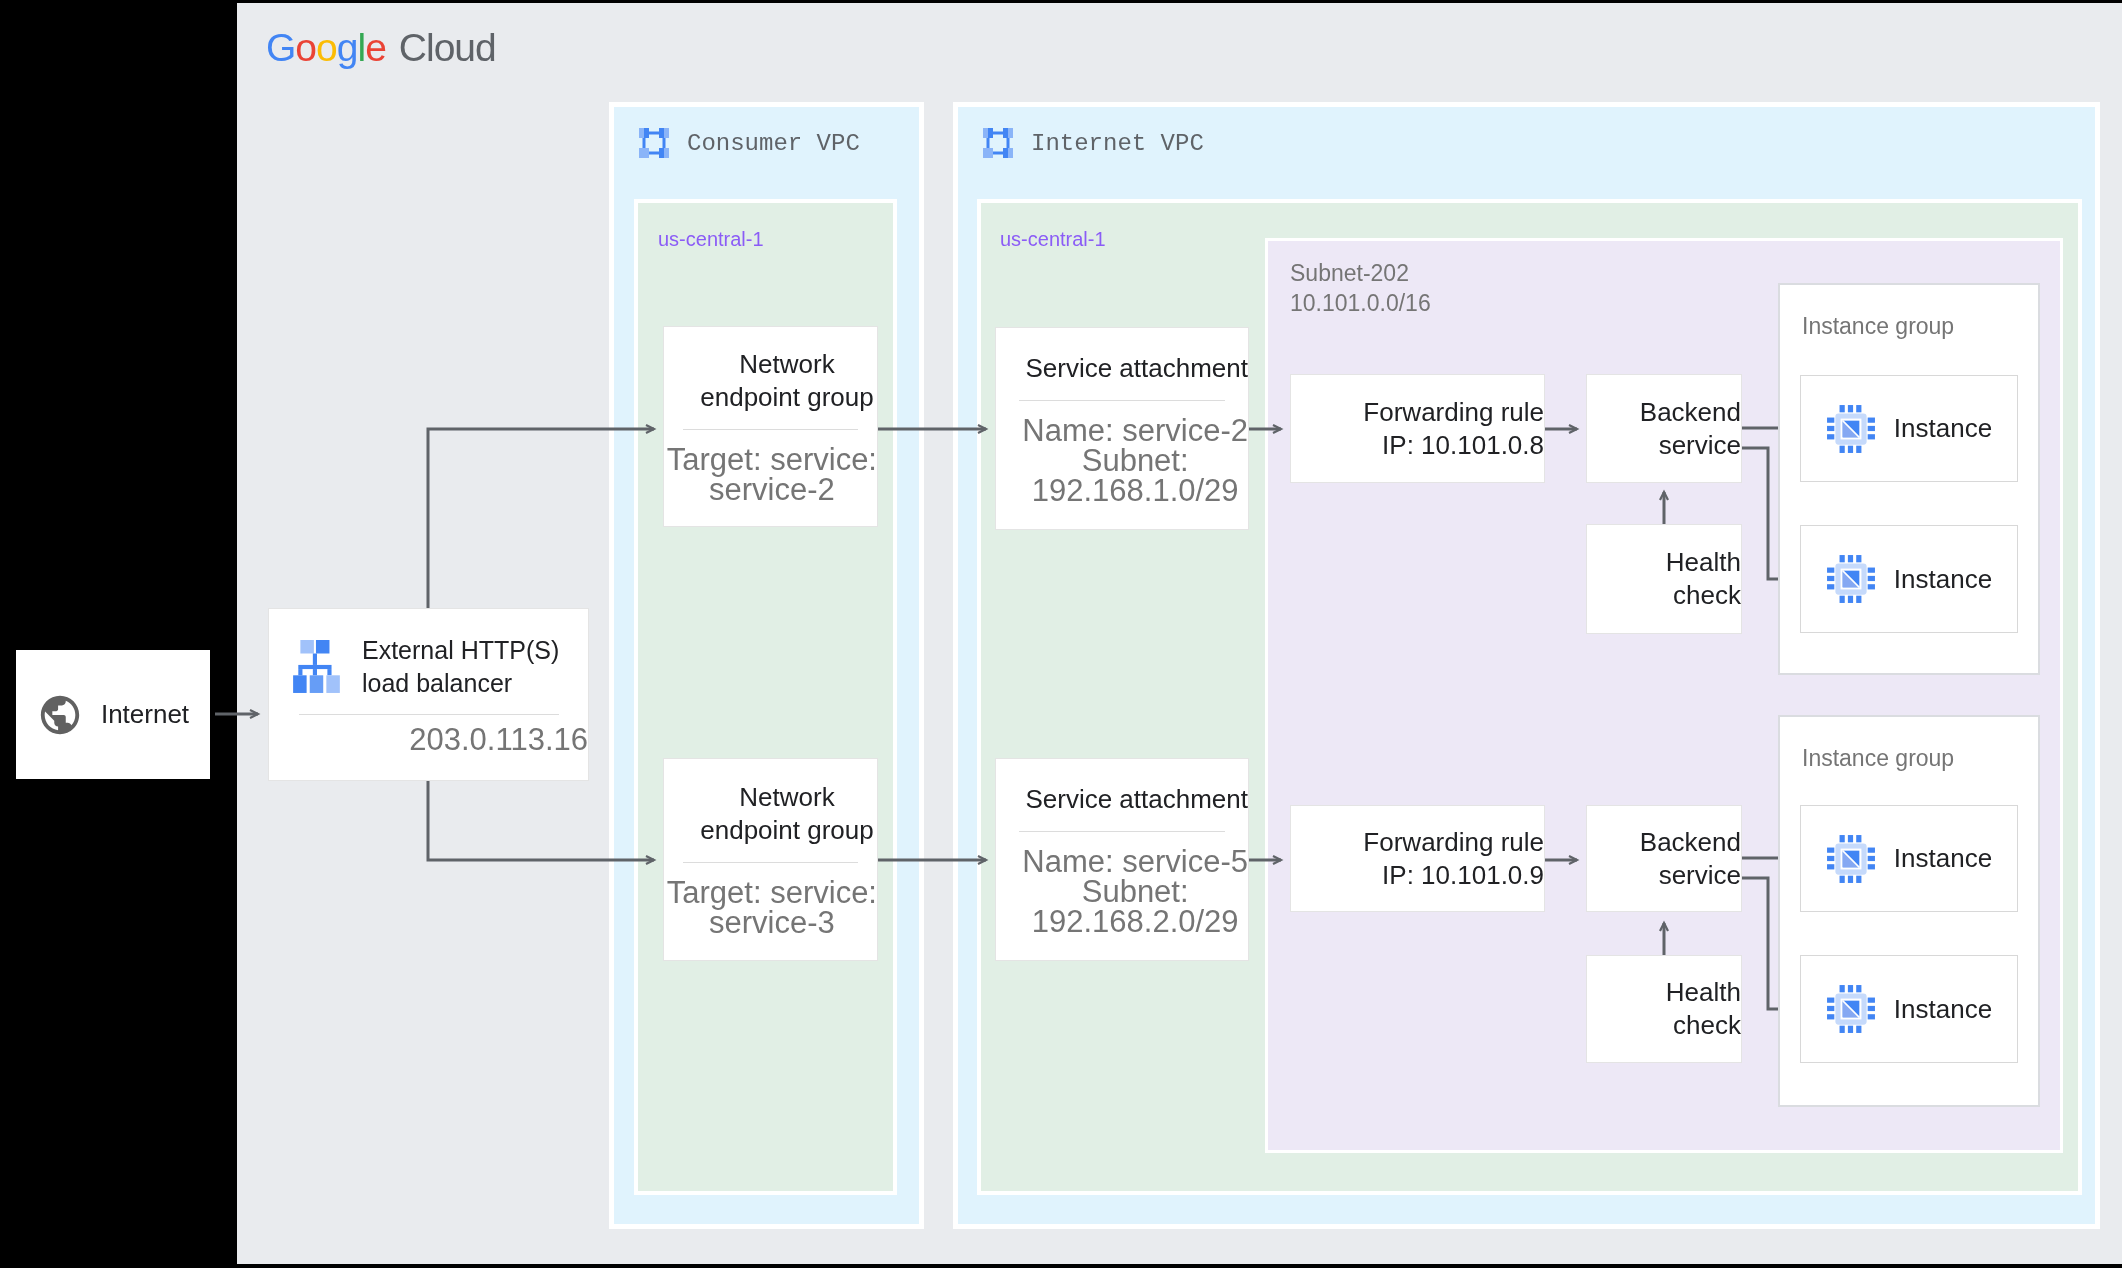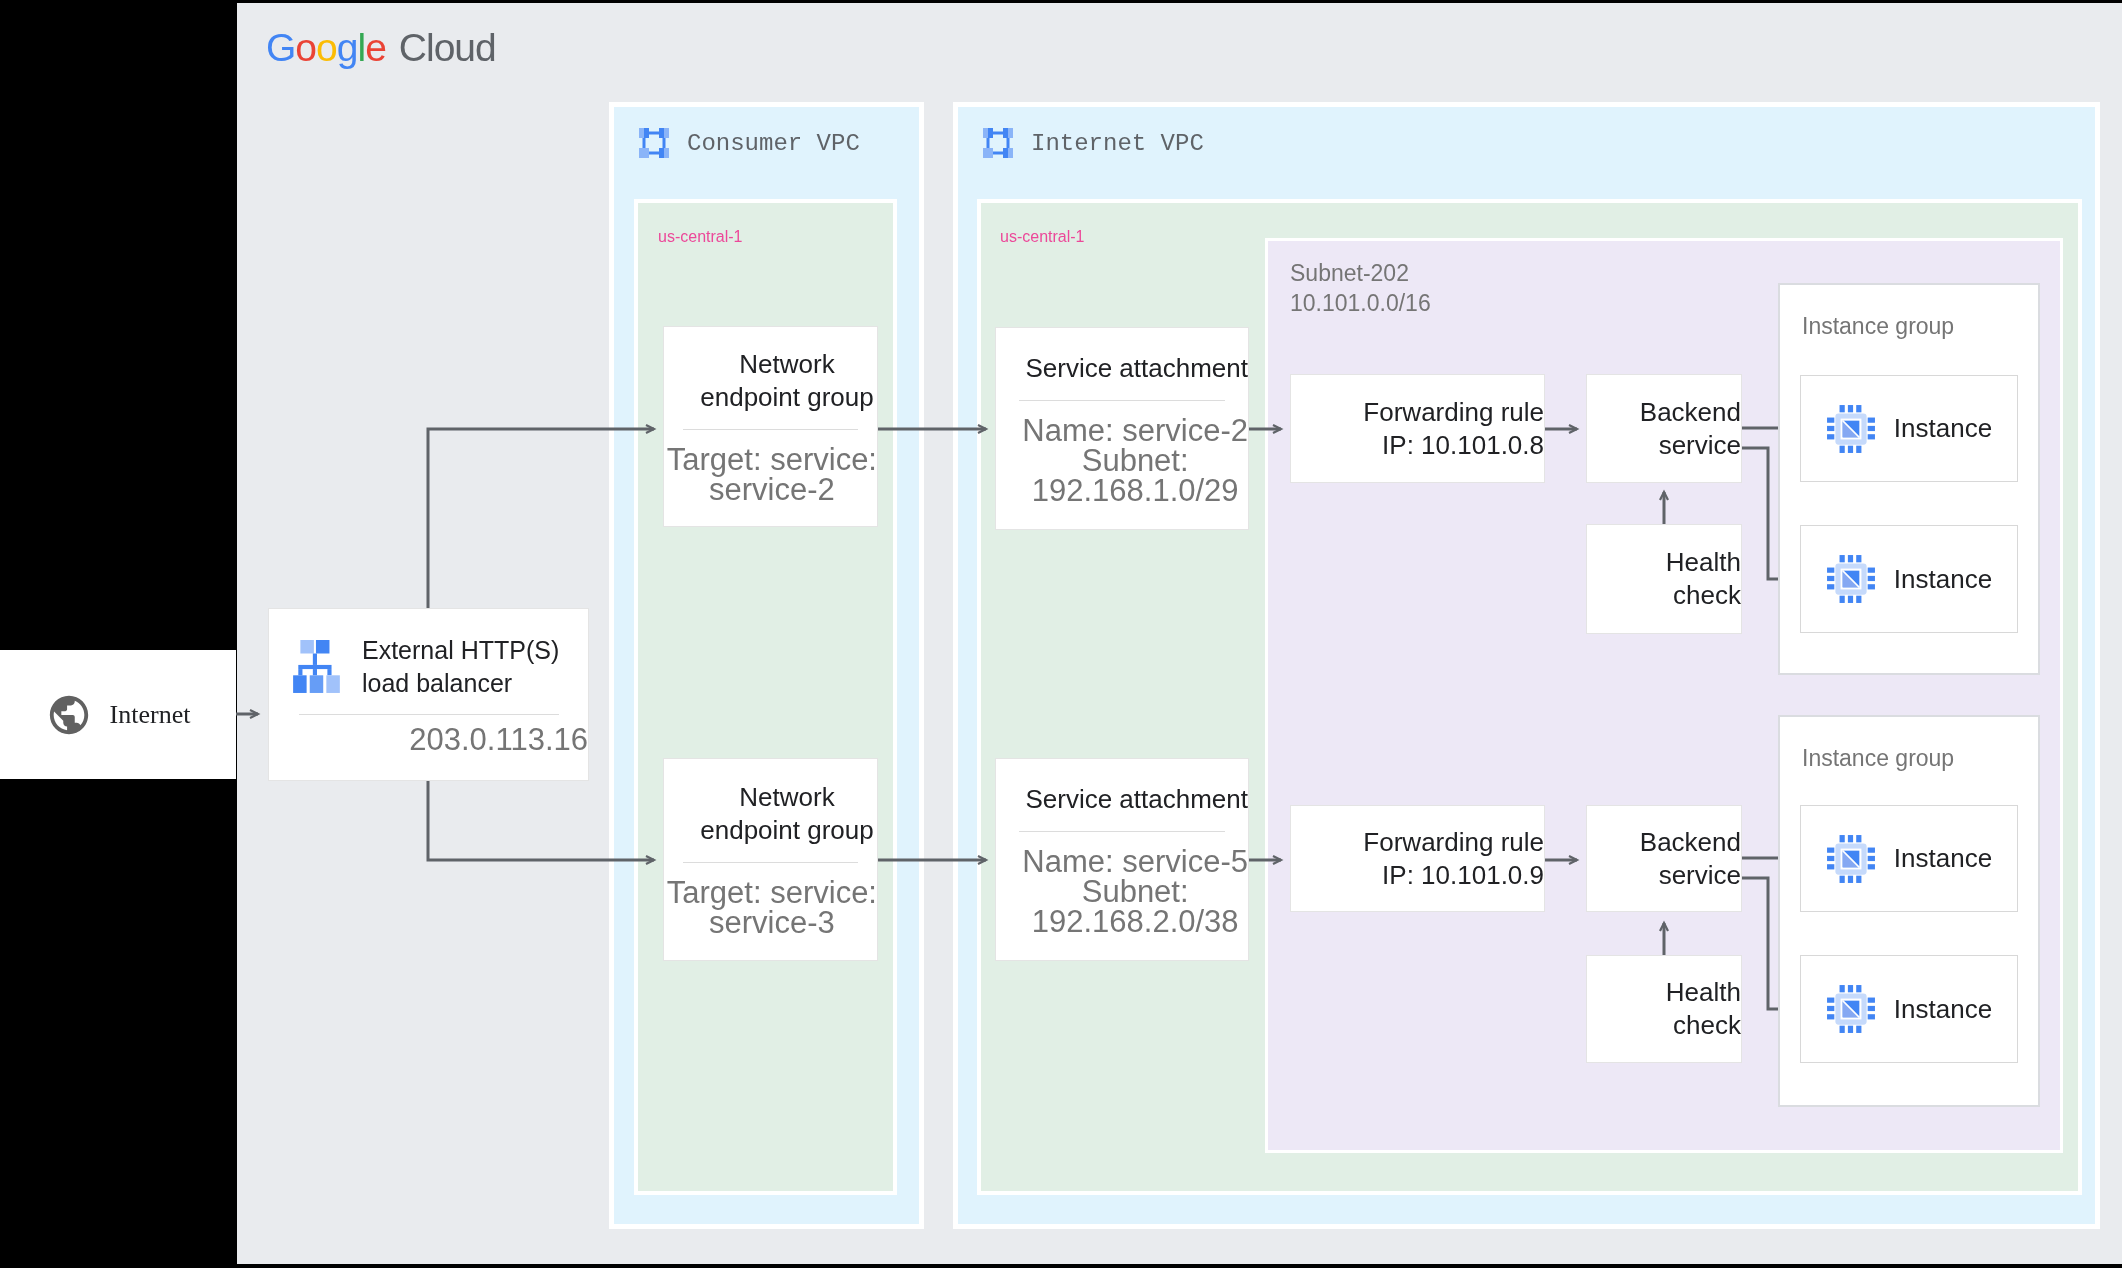--- a/index.html
+++ b/index.html
@@ -11,21 +11,21 @@
   .logo{position:absolute;left:266px;top:26px;font-size:39px;font-weight:500;letter-spacing:-1px;white-space:nowrap;}
   .logo .cloud{color:#5F6368;margin-left:13px;font-weight:400;}
 
   
   .vpc{position:absolute;background:#E0F3FD;border:5px solid #FFFFFF;box-sizing:border-box;}
   .region{position:absolute;background:#E1EFE5;border:4px solid #FFFFFF;box-sizing:border-box;}
   .subnet{position:absolute;background:#EDE8F6;border:3px solid #FFFFFF;box-sizing:border-box;}
 
   .vpc-header{position:absolute;display:flex;align-items:center;gap:16px;}
   .vpc-label{font-size:24px;color:#5F6368;font-family:Liberation Mono, monospace;}
-  .zone-label{position:absolute;font-size:16px;color:#ec4899;text-align:right;}
+  .zone-label{position:absolute;font-size:20px;color:#8b5cf6;text-align:right;}
   .subnet-label{position:absolute;font-size:23px;line-height:30px;color:#757575;}
 
   
   .box{position:absolute;background:#FFFFFF;border:1px solid #E4E4E4;box-sizing:border-box;
        display:flex;flex-direction:column;align-items:flex-end;justify-content:center;text-align:center;}
   .title{font-size:26px;line-height:33px;color:#202124;}
   .sub{font-size:31px;line-height:30px;color:#757575;}
   .divider{height:1px;background:#DCDCDC;width:82%;margin:15px auto;}
 
   .group{position:absolute;background:#FFFFFF;border:2px solid #DADCE0;box-sizing:border-box;}
@@ -152,21 +152,21 @@
       <path d="M1545,860 H1577" marker-end="url(#arrow)"></path>
       <path d="M1742,428 H1791" marker-end="url(#arrow)"></path>
       <path d="M1742,448 H1768 V579 H1791" marker-end="url(#arrow)"></path>
       <path d="M1742,858 H1791" marker-end="url(#arrow)"></path>
       <path d="M1742,878 H1768 V1009 H1791" marker-end="url(#arrow)"></path>
       <path d="M1664,524 V492" marker-end="url(#arrow)"></path>
       <path d="M1664,955 V923" marker-end="url(#arrow)"></path>
     </g>
   </svg>
 
-  <div class="inet-box layer" style="left:0;top:650px;width:236px;height:129px;font-family:Liberation Serif, serif;">
+  <div class="inet-box layer" style="left:16px;top:650px;width:194px;height:129px;">
     <svg width="46" height="46">
         <use href="#sym-globe"></use>
       </svg>
     <span class="inet-label">Internet</span>
   </div>
 
   <div class="box lb-box layer" style="left:268px;top:608px;width:321px;height:173px;">
     <div class="lb-row">
       <svg width="50" height="54">
           <use href="#sym-lb"></use>
@@ -202,21 +202,21 @@
       <div>Subnet:</div>
       <div>192.168.1.0/29</div>
     </div>
   </div>
   <div class="box layer" style="left:995px;top:758px;width:254px;height:203px;">
     <div class="title">Service attachment</div>
     <div class="divider"></div>
     <div class="sub">
       <div>Name: service-5</div>
       <div>Subnet:</div>
-      <div>192.168.2.0/38</div>
+      <div>192.168.2.0/29</div>
     </div>
   </div>
 
   <div class="box layer" style="left:1290px;top:374px;width:255px;height:109px;">
     <div class="title">Forwarding rule</div>
     <div class="title">IP: 10.101.0.8</div>
   </div>
   <div class="box layer" style="left:1586px;top:374px;width:156px;height:109px;">
     <div class="title">Backend</div>
     <div class="title">service</div>

